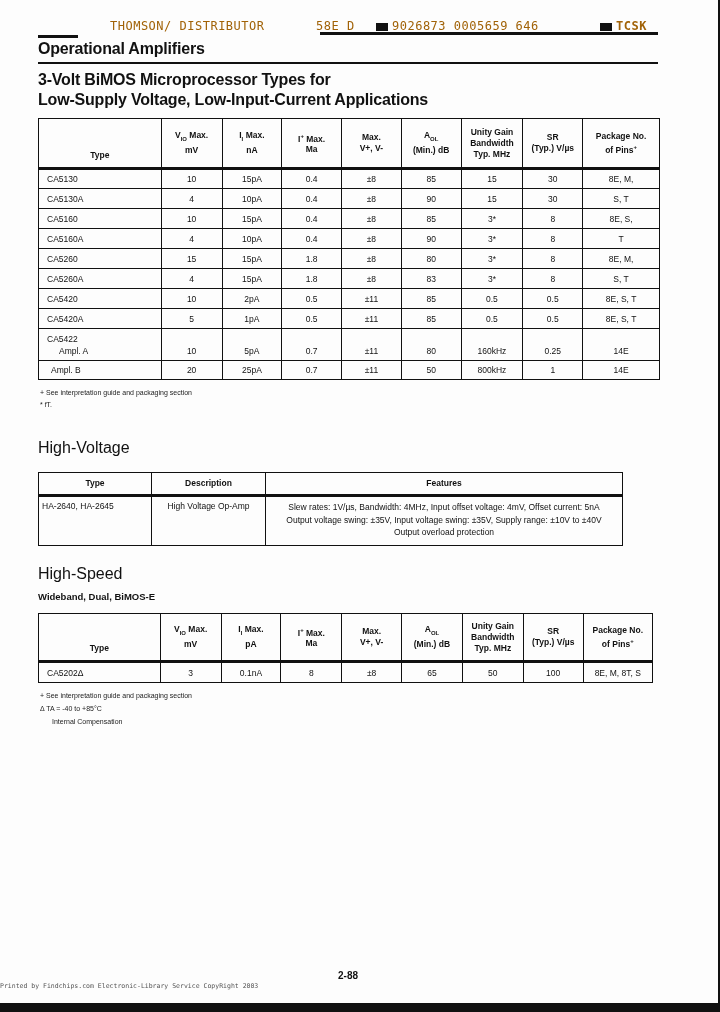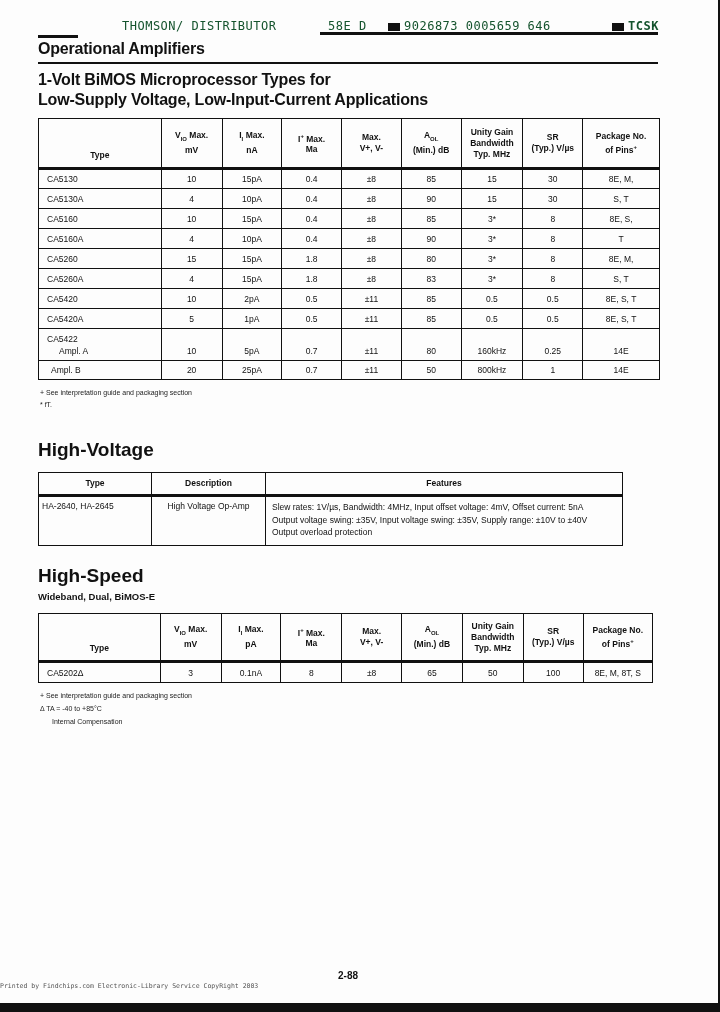--- a/index.html
+++ b/index.html
@@ -3,48 +3,48 @@
 <meta charset="utf-8">
 <style>
   html, body { margin: 0; padding: 0; }
   body {
     width: 720px; height: 1012px; position: relative; overflow: hidden;
     background: #fdfdfd; color: #111;
     font-family: "Liberation Sans", "DejaVu Sans", sans-serif;
   }
   .abs { position: absolute; }
   .header-line {
-    left: 56px; top: 13px; width: 620px; height: 22px;
+    left: 44px; top: 13px; width: 620px; height: 22px;
     font-family: "DejaVu Sans Mono", "Liberation Mono", monospace;
-    font-size: 12px; letter-spacing: 0.5px; color: #14532d;
+    font-size: 12px; letter-spacing: 0.5px; color: #a16207;
   }
   .header-line span { position: absolute; top: 6px; white-space: nowrap; }
   .h-rule-top { left: 320px; top: 32px; width: 338px; height: 3px; background: #111; }
   .h-rule-left { left: 38px; top: 35px; width: 40px; height: 3px; background: #111; }
   .block-sq { width: 12px; height: 8px; background: #111; display: inline-block; vertical-align: middle; margin-right: 4px; }
   .section-title { left: 38px; top: 40px; font-size: 16px; font-weight: bold; letter-spacing: -0.2px; }
   .h-rule-2 { left: 38px; top: 62px; width: 620px; height: 2px; background: #111; }
   .big-title { left: 38px; top: 70px; font-size: 16px; font-weight: bold; line-height: 20px; letter-spacing: -0.2px; }
-  .sub-h { font-size: 19px; font-weight: bold; }
+  .sub-h { font-size: 16px; font-weight: normal; }
   table.spec {
     position: absolute; border-collapse: collapse; table-layout: fixed;
     font-size: 8.5px; color: #111;
   }
   table.spec td, table.spec th {
     border: 1.5px solid #111; padding: 0 3px; text-align: center; vertical-align: middle;
     font-weight: normal;
   }
   table.spec th { font-weight: bold; vertical-align: middle; line-height: 11px; }
   table.spec th.type-h { text-align: center; vertical-align: bottom; padding-bottom: 6px; }
   table.spec tr.head-row th { border-bottom: 3px solid #111; }
   table.spec td.type { text-align: left; padding-left: 8px; }
   table.spec td.type.indent { padding-left: 12px; }
   .footnote { font-size: 7px; color: #222; white-space: nowrap; }
   .hv-table td, .hv-table th { font-size: 8.5px; }
-  .hv-table td.feat { text-align: left; vertical-align: top; padding: 4px 6px; line-height: 12.5px; }
+  .hv-table td.feat { text-align: center; vertical-align: top; padding: 4px 6px; line-height: 12.5px; }
   .hv-table td.top { vertical-align: top; padding-top: 4px; }
   .page-num { left: 338px; top: 970px; font-size: 10px; font-weight: bold; }
   .copyright {
     left: 0; top: 982px; font-family: "DejaVu Sans Mono", monospace; font-size: 6.5px; color: #555;
   }
   .bottom-band { left: 0; top: 1003px; width: 720px; height: 9px; background: #111; }
   .right-edge { left: 718px; top: 0; width: 2px; height: 1012px; background: #111; }
   sub, sup { font-size: 70%; }
 </style>
 </head>
@@ -57,21 +57,21 @@
   <span style="left:332px"><i class="block-sq"></i><b style="font-weight:normal">9026873 0005659 646</b></span>
   <span style="left:556px"><i class="block-sq"></i><b style="font-weight:bold">TCSK</b></span>
 </div>
 <div class="abs h-rule-left"></div>
 <div class="abs h-rule-top"></div>
 
 <div class="abs section-title">Operational Amplifiers</div>
 <div class="abs h-rule-2"></div>
 
 <div class="abs big-title">
-  <div>1-Volt BiMOS Microprocessor Types for</div>
+  <div>3-Volt BiMOS Microprocessor Types for</div>
   <div>Low-Supply Voltage, Low-Input-Current Applications</div>
 </div>
 
 <table class="spec" style="left:38px; top:118px; width:622px;">
   <colgroup>
     <col style="width:115px">
       <col style="width:57px">
       <col style="width:56px">
       <col style="width:56px">
     <col style="width:56px">

